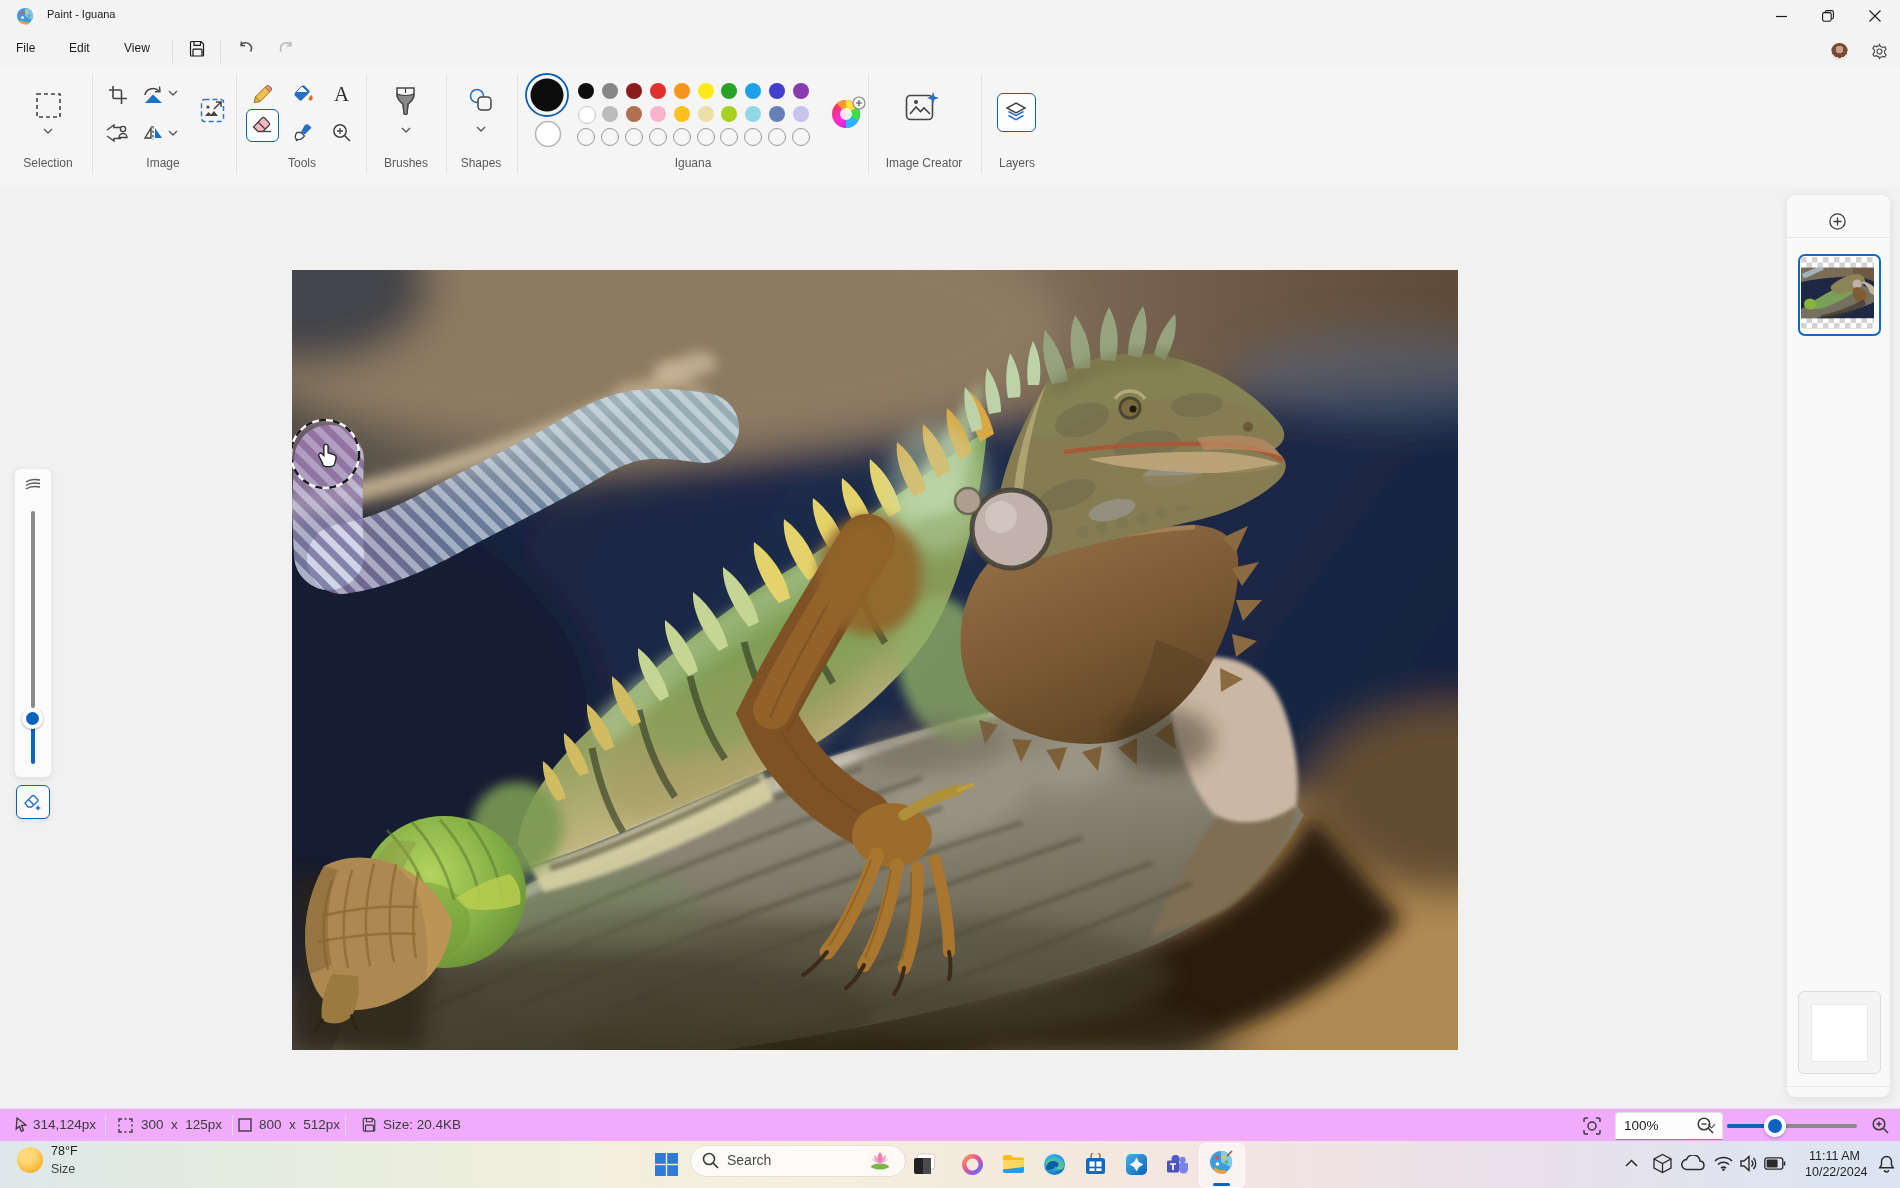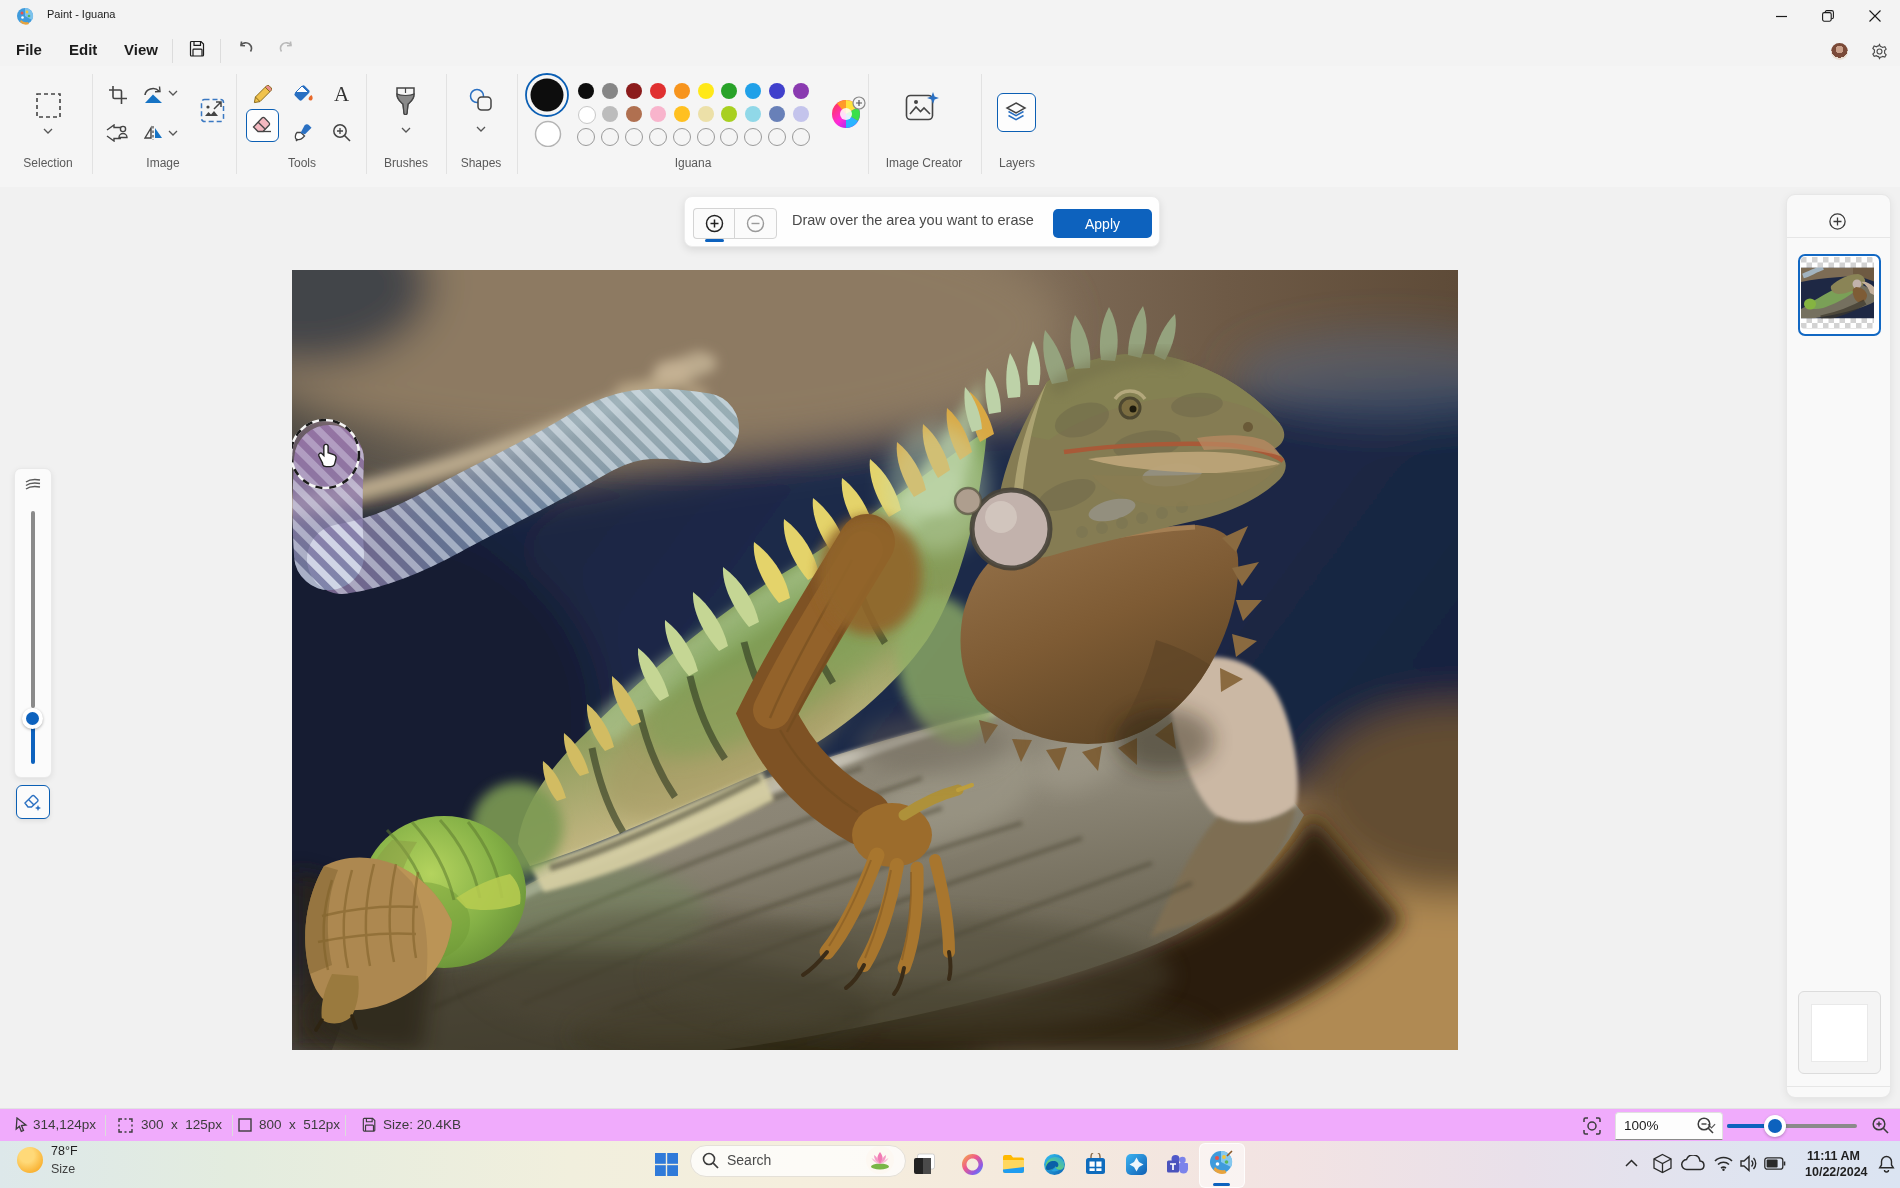--- a/index.html
+++ b/index.html
@@ -5,21 +5,21 @@
 html,body{margin:0;padding:0;}
 body{width:1900px;height:1188px;overflow:hidden;font-family:"Liberation Sans",sans-serif;background:#f3f3f3;position:relative;}
 #app{position:absolute;left:0;top:0;width:1900px;height:1188px;}
 .abs{position:absolute;}
 
 #titlebar{position:absolute;left:0;top:0;width:1900px;height:32px;background:#f3f3f3;}
 #title-text{position:absolute;left:47px;top:8px;font-size:11px;color:#1b1b1b;}
 .winbtn{position:absolute;top:0;height:32px;width:46px;display:flex;align-items:center;justify-content:center;color:#1b1b1b;}
 
 #menubar{position:absolute;left:0;top:32px;width:1900px;height:34px;background:#f3f3f3;}
-.menuitem{position:absolute;top:9px;font-size:15px;color:#1b1b1b;font-weight:bold;}
+.menuitem{position:absolute;top:9px;font-size:12px;color:#1b1b1b;}
 .vsep{position:absolute;width:1px;background:#dcdcdc;}
 
 #ribbon{position:absolute;left:0;top:66px;width:1900px;height:121px;background:#f5f5f5;border-bottom:1px solid #dedede;}
 .grouplabel{position:absolute;font-size:12px;color:#5a5a5a;text-align:left;transform:translateX(-50%);top:90px;white-space:nowrap;}
 .rsep{position:absolute;top:8px;height:100px;width:1px;background:#e2e2e2;}
 .selbox{position:absolute;border:1.5px solid #0b5fb4;border-radius:6px;background:#fdfdfd;}
 
 #workspace{position:absolute;left:0;top:187px;width:1900px;height:921px;background:#f1f1f1;}
 #canvasphoto{position:absolute;left:292px;top:83px;width:1166px;height:780px;}
 
@@ -577,37 +577,20 @@
   <g>
     <circle cx="33" cy="184" r="34" fill="#9b7bae" opacity="0.3"></circle>
     <circle cx="33" cy="184" r="34" fill="none" stroke="#f5f5f5" stroke-width="2.5"></circle>
     <circle cx="33" cy="184" r="34" fill="none" stroke="#1a1a1a" stroke-width="2.5" stroke-dasharray="7 7"></circle>
     <g transform="translate(22,172) scale(0.82)">
       <path d="M10.5,26 L6,17 c-1.2,-2.4 1.8,-4.6 3.8,-2.8 L12,16.5 V5.5 a2.6,2.6 0 0 1 5.2,0 V13 l6.8,2.3 c2.2,0.8 3.4,2.6 2.8,5 l-1.4,5.7 c-0.6,2.4 -2.6,4 -5.2,4 h-5.4 c-1.9,0 -3.6,-1 -4.3,-2.6 Z" fill="#fff" stroke="#222" stroke-width="1.7"></path>
     </g>
   </g>
   </svg>
   </div>
-  <div id="floatbar">
-    <div class="seg" style="left:8px;border-radius:4px 0 0 4px;border-right:none;">
-      <svg width="19" height="19" viewBox="0 0 19 19">
-            <circle cx="9.5" cy="9.5" r="8" fill="none" stroke="#222" stroke-width="1.5"></circle>
-            <path d="M9.5 5.5 v8 M5.5 9.5 h8" stroke="#222" stroke-width="1.5"></path>
-          </svg>
-      <div style="position:absolute;left:11px;bottom:-4px;width:19px;height:3px;background:#0d62be;border-radius:2px;"></div>
-    </div>
-    <div class="seg" style="left:49px;border-radius:0 4px 4px 0;">
-      <svg width="19" height="19" viewBox="0 0 19 19">
-            <circle cx="9.5" cy="9.5" r="8" fill="none" stroke="#9a9a9a" stroke-width="1.4"></circle>
-            <path d="M5.5 9.5 h8" stroke="#9a9a9a" stroke-width="1.4"></path>
-          </svg>
-    </div>
-    <div class="txt">Draw over the area you want to erase</div>
-    <div id="applybtn">Apply</div>
-  </div>
   <div id="leftpanel">
     <svg class="abs" style="left:9px;top:9px" width="18" height="14" viewBox="0 0 18 14">
           <path d="M2 4 C6 1 10 1 16 2 M2 7.5 C6 4.5 10 4.5 16 5.5 M2 11 C6 8 10 8 16 9" fill="none" stroke="#5a5a5a" stroke-width="1.4"></path>
         </svg>
     <div class="abs" style="left:15.5px;top:42px;width:4px;height:197px;border-radius:2px;background:#8a8a8a;"></div>
     <div class="abs" style="left:15.5px;top:251px;width:4px;height:44px;border-radius:2px;background:#0d62be;"></div>
     <div class="abs" style="left:7px;top:239px;width:21px;height:21px;border-radius:50%;background:#fff;box-shadow:0 1px 3px rgba(0,0,0,0.3);"></div>
     <div class="abs" style="left:11px;top:243px;width:13px;height:13px;border-radius:50%;background:#0d62be;"></div>
   </div>
   <div id="lefterase">
@@ -834,19 +817,19 @@
       </svg>
   <svg class="abs" style="left:1740px;top:14px" width="18" height="17" viewBox="0 0 18 17">
         <path d="M1 6 H4 L9 1.5 V15.5 L4 11 H1 Z" fill="none" stroke="#2a2a2a" stroke-width="1.4"></path>
         <path d="M11.5 5.5 a4.5 4.5 0 0 1 0 6 M13.5 3 a8 8 0 0 1 0 11" fill="none" stroke="#2a2a2a" stroke-width="1.4"></path>
       </svg>
   <svg class="abs" style="left:1764px;top:16px" width="22" height="13" viewBox="0 0 22 13">
         <rect x="0.8" y="0.8" width="18" height="11.4" rx="2.5" fill="none" stroke="#2a2a2a" stroke-width="1.3"></rect>
         <rect x="2.6" y="2.6" width="11" height="7.8" rx="1" fill="#2a2a2a"></rect>
         <path d="M20.5 4.5 v4" stroke="#2a2a2a" stroke-width="1.6"></path>
       </svg>
-  <div class="abs" style="left:1805px;top:7px;width:55px;font-size:12.5px;color:#1f1f1f;text-align:right;line-height:16px;font-weight:bold;">11:11 AM<br>10/22/2024</div>
+  <div class="abs" style="left:1805px;top:7px;width:55px;font-size:12.5px;color:#1f1f1f;text-align:right;line-height:16px;">11:11 AM<br>10/22/2024</div>
   <svg class="abs" style="left:1878px;top:14px" width="17" height="18" viewBox="0 0 17 18">
         <path d="M8.5 1.5 a5 5 0 0 1 5 5 V10 l1.8 2.8 H1.7 L3.5 10 V6.5 a5 5 0 0 1 5-5 Z" fill="none" stroke="#2a2a2a" stroke-width="1.4"></path>
         <path d="M6.5 15 a2 2 0 0 0 4 0" fill="none" stroke="#2a2a2a" stroke-width="1.4"></path>
       </svg>
 </div>
 </div>
 
 </body></html>

